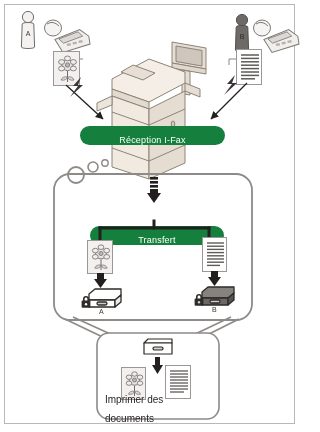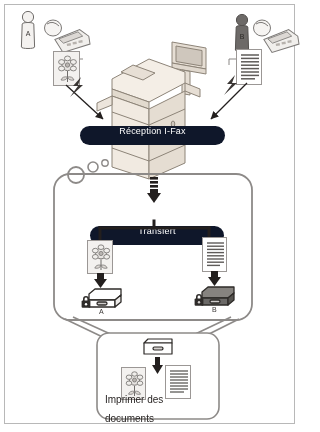--- a/index.html
+++ b/index.html
@@ -16,23 +16,23 @@
     width:291px;height:420px;
     border:1px solid #b8b8b8;
     box-sizing:border-box;
     background:#ffffff;
   }
   .abs{position:absolute;}
   svg{display:block;overflow:visible;}
   .band{
     position:absolute;
     border-radius:999px;
-    background:#0f172a;
+    background:#15803d;
     color:#ffffff;
-    display:flex;align-items:flex-start;justify-content:center;
+    display:flex;align-items:flex-end;justify-content:center;
     font-size:9px;
     letter-spacing:.2px;
     white-space:nowrap;
   }
   .caption{
     position:absolute;
     font-size:10px;
     color:#231f1e;
     line-height:19px;
     text-align:left;

